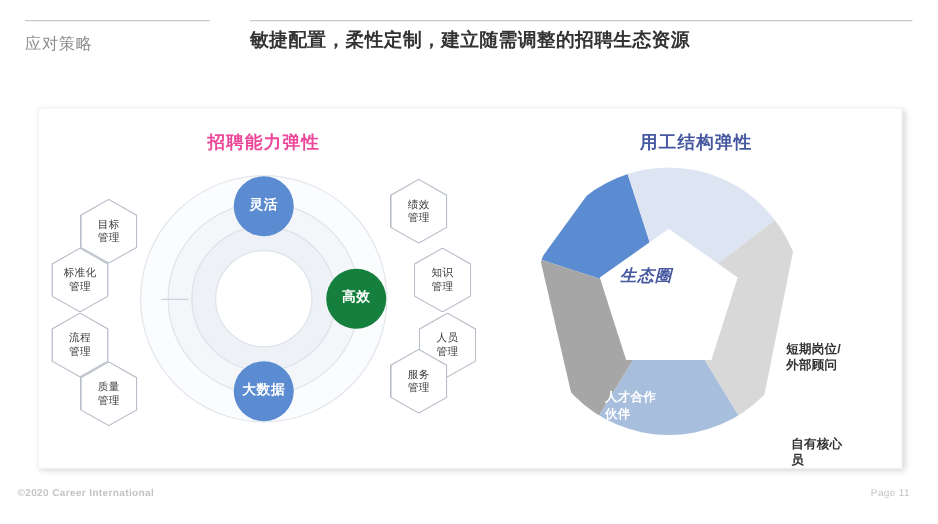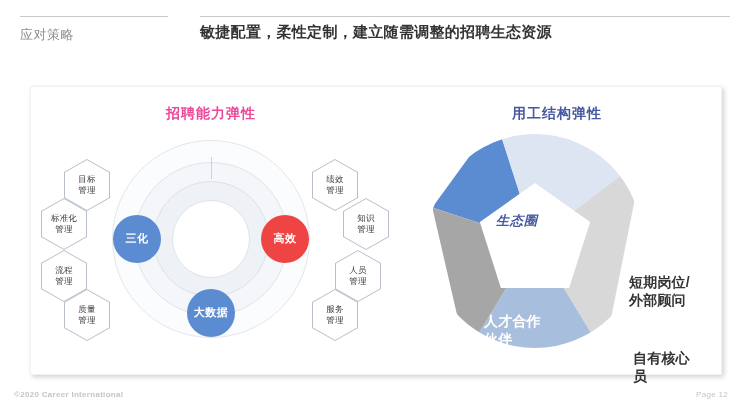--- a/index.html
+++ b/index.html
@@ -104,21 +104,21 @@
   
   .right-panel { position: absolute; left: 360px; top: 0; width: 332px; height: 289px; }
   .right-panel .panel-title { top: 18px; }
   .donut-wrap { position: absolute; left: 36px; top: 46px; width: 216px; height: 216px; }
   .donut-center-label {
     position: absolute; left: 105px; top: 125px;
     font-size: 13px; font-weight: 700; color: #4658a0;
     letter-spacing: 1px; white-space: nowrap;
   }
   .seg-label {
-    position: absolute; font-size: 14px; font-weight: 700;
+    position: absolute; font-size: 10px; font-weight: 700;
     line-height: 1.3; letter-spacing: .2px; white-space: pre-line;
   }
   .lbl-core   { left: 122px; top: 150px; color: #ffffff; }
   .lbl-short  { left: 238px; top: 186px; color: #333333; }
   .lbl-proj   { left: 242px; top: 262px; color: #333333; }
   .lbl-share  { left: 152px; top: 305px; color: #ffffff; }
   .lbl-talent { left: 93px;  top: 225px; color: #ffffff; }
 
   
   .foot-left {
@@ -155,52 +155,52 @@
       </div>
       <div class="hex-wrap" style="left:10px; top:163px;">
         <div class="hex-inner" style="white-space:pre-line;">流程
 管理</div>
       </div>
       <div class="hex-wrap" style="left:33px; top:202px;">
         <div class="hex-inner" style="white-space:pre-line;">质量
 管理</div>
       </div>
 
-      <div class="hex-wrap" style="left:281px; top:72px;text-decoration:underline;">
+      <div class="hex-wrap" style="left:281px; top:56px;text-decoration:underline;">
         <div class="hex-inner" style="white-space:pre-line;">绩效
 管理</div>
       </div>
-      <div class="hex-wrap" style="left:312px; top:111px;">
+      <div class="hex-wrap" style="left:300px; top:111px;">
         <div class="hex-inner" style="white-space:pre-line;">知识
 管理</div>
       </div>
       <div class="hex-wrap" style="left:304px; top:163px;">
         <div class="hex-inner" style="white-space:pre-line;">人员
 管理</div>
       </div>
-      <div class="hex-wrap" style="left:281px; top:202px;font-family:Liberation Serif, serif;">
+      <div class="hex-wrap" style="left:281px; top:192px;font-family:Liberation Serif, serif;">
         <div class="hex-inner" style="white-space:pre-line;">服务
 管理</div>
       </div>
 
       <div class="rings">
         <div class="ring ring-4"></div>
         <div class="ring ring-3"></div>
         <div class="ring ring-2"></div>
         <div class="ring ring-1"></div>
 
         <div class="spoke spoke-v spoke-top"></div>
         <div class="spoke spoke-v spoke-bot"></div>
         <div class="spoke spoke-h spoke-lft"></div>
         <div class="spoke spoke-h spoke-rgt"></div>
 
 
-        <div class="bubble bub-rgt" style="background: #ef4444;">高效</div>
+        <div class="bubble bub-top" style="background: rgb(91, 139, 208);">灵活</div>
+        <div class="bubble bub-rgt" style="background: #15803d;">高效</div>
         <div class="bubble bub-bot" style="background: rgb(91, 139, 208);">大数据</div>
-        <div class="bubble bub-lft" style="background: rgb(91, 139, 208);">三化</div>
       </div>
     </div>
 
     <div class="right-panel">
       <div class="panel-title" style="color: rgb(70, 88, 160);">用工结构弹性</div>
 
       <div class="donut-wrap">
         <svg width="216" height="216" viewBox="0 0 216 216">
 
           <g>
@@ -233,14 +233,14 @@
 外部顾问</div>
       <div class="seg-label lbl-proj" style="color: rgb(51, 51, 51);">自有核心
 员</div>
       <div class="seg-label lbl-share" style="color: rgb(255, 255, 255);">共享中心</div>
       <div class="seg-label lbl-talent" style="color: rgb(255, 255, 255);">人才合作
 伙伴</div>
     </div>
   </div>
 
   <div class="foot-left">©2020 Career International</div>
-  <div class="foot-right">Page 12</div>
+  <div class="foot-right">Page 11</div>
 </div>
 
 </body></html>

